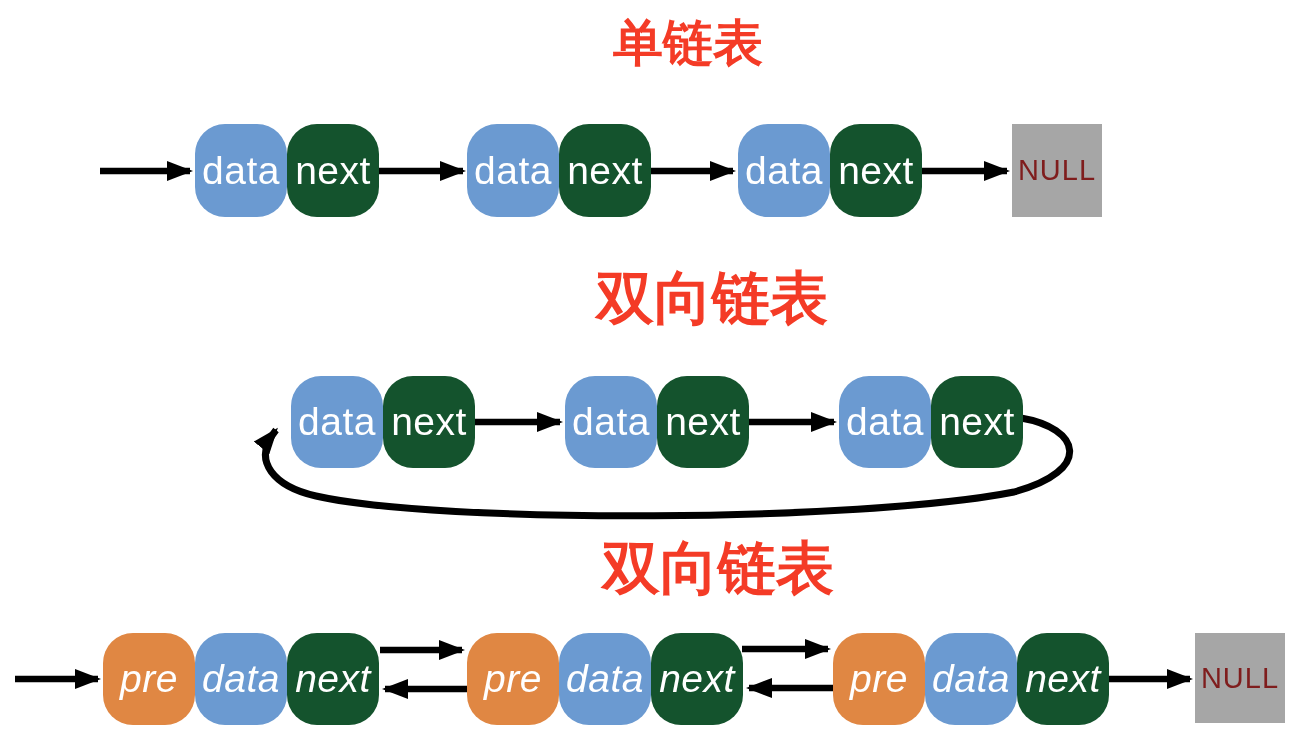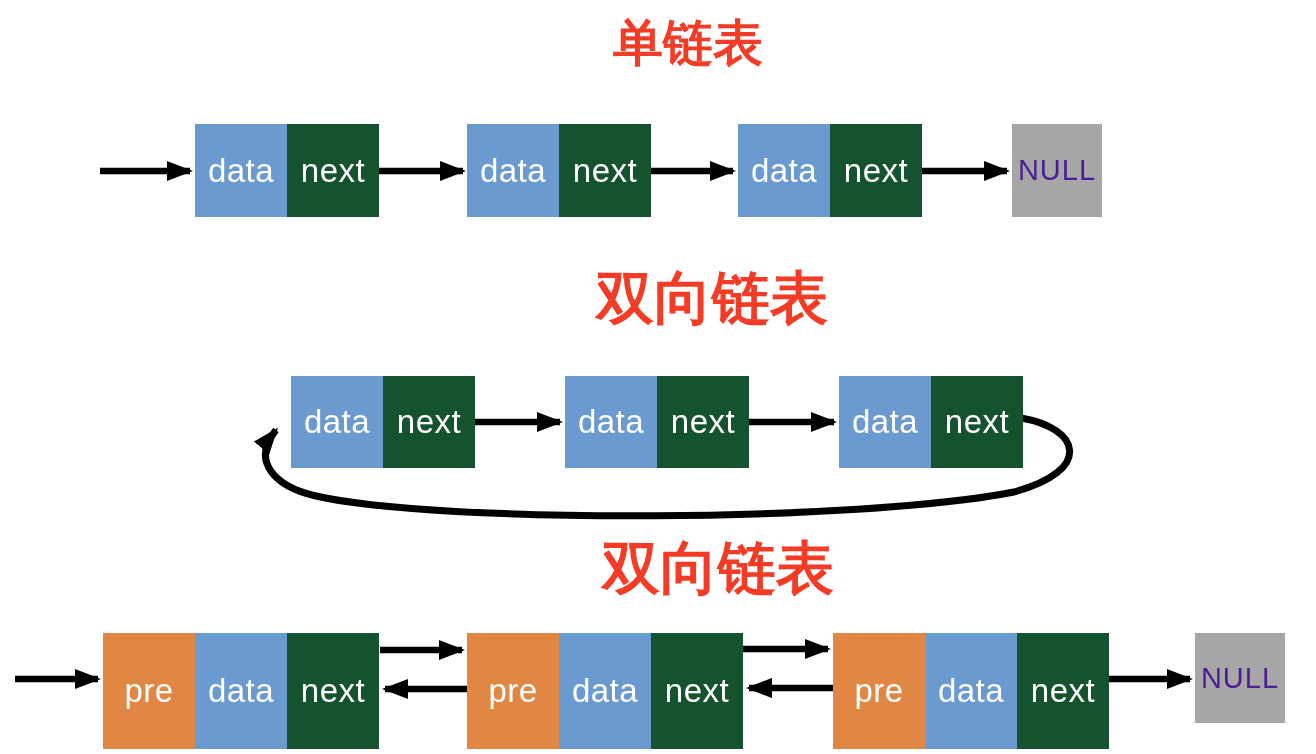--- a/index.html
+++ b/index.html
@@ -19,31 +19,31 @@
     white-space:nowrap;
     transform:translateX(-50%);
     line-height:1.1;
   }
   .t1{left:688px;top:16px;font-size:50px;}
   .t2{left:712px;top:266px;font-size:58px;}
   .t3{left:718px;top:536px;font-size:58px;}
   .node{position:absolute;display:flex;}
   .cell{
     display:flex;align-items:center;justify-content:center;
-    color:#ffffff;font-size:33px;letter-spacing:0.5px;
+    color:#ffffff;font-size:39px;letter-spacing:0.5px;border-radius:30px;
   }
   .c-blue{background:#6b9ad1;}
   .c-green{background:#14532d;}
   .c-orange{background:#e08743;}
   .row1 .cell{width:92px;height:93px;}
   .row2 .cell{width:92px;height:92px;}
-  .row3 .cell{width:92px;height:116px;}
+  .row3 .cell{width:92px;height:92px;font-style:italic;}
   .nullbox{
     position:absolute;
-    background:#a6a6a6;color:#4c1d95;
+    background:#a6a6a6;color:#7f1d1d;
     display:flex;align-items:center;justify-content:center;
     font-size:29px;letter-spacing:1px;
   }
   .null1{left:1012px;top:124px;width:90px;height:93px;}
   .null3{left:1195px;top:633px;width:90px;height:90px;}
   .watermark{
     position:absolute;
     right:14px;bottom:3px;
     color:#9e9e9e;font-size:17px;
     white-space:nowrap;

